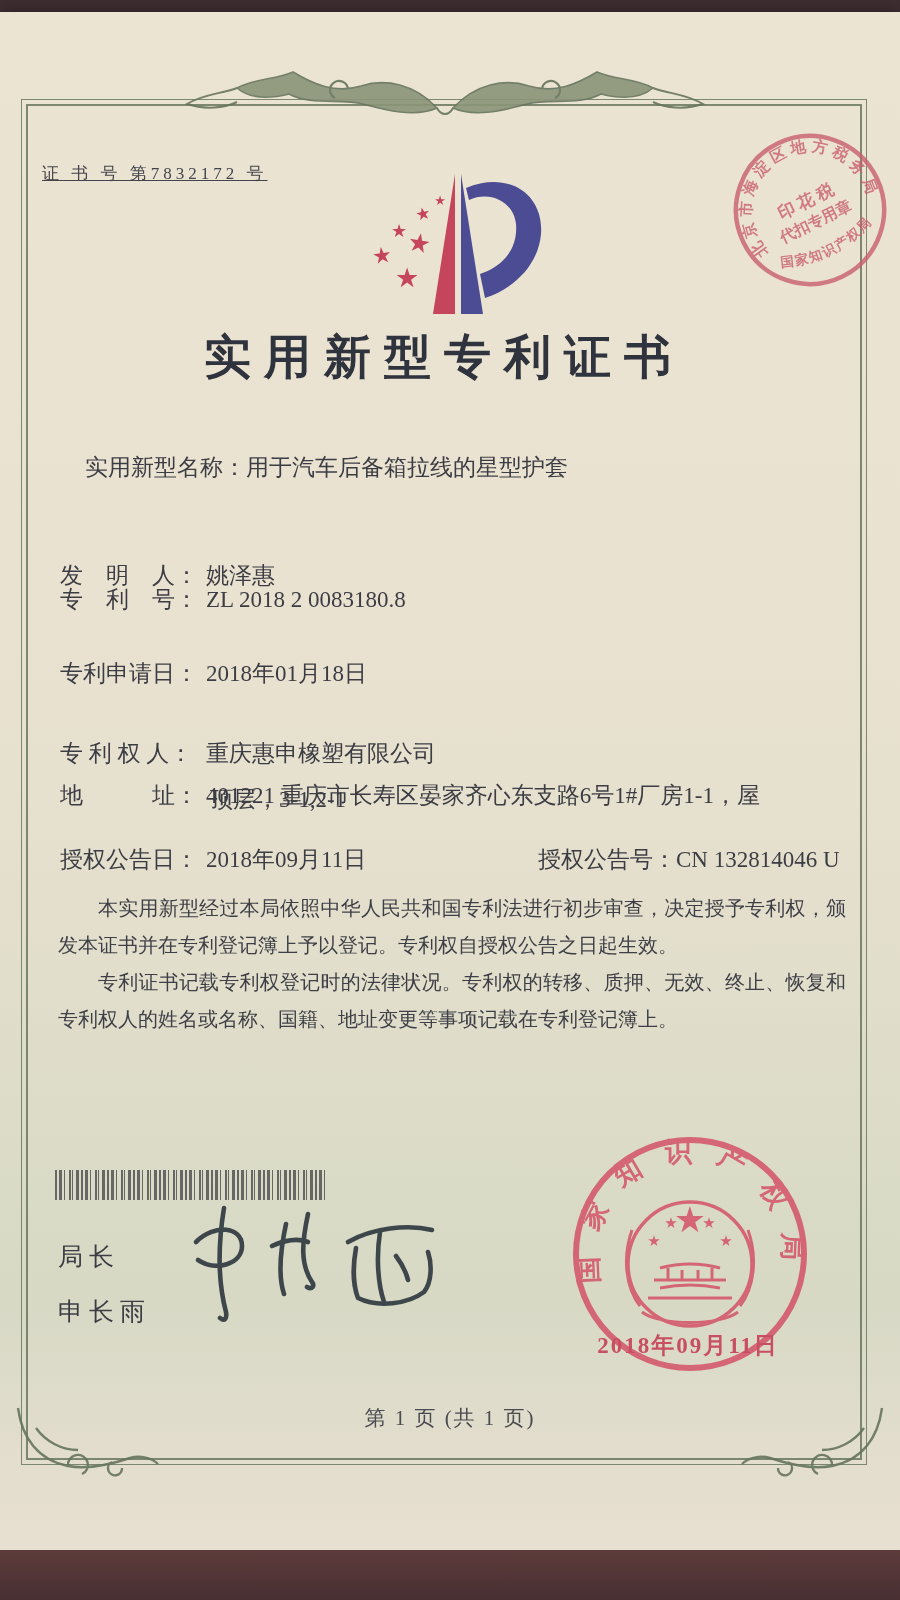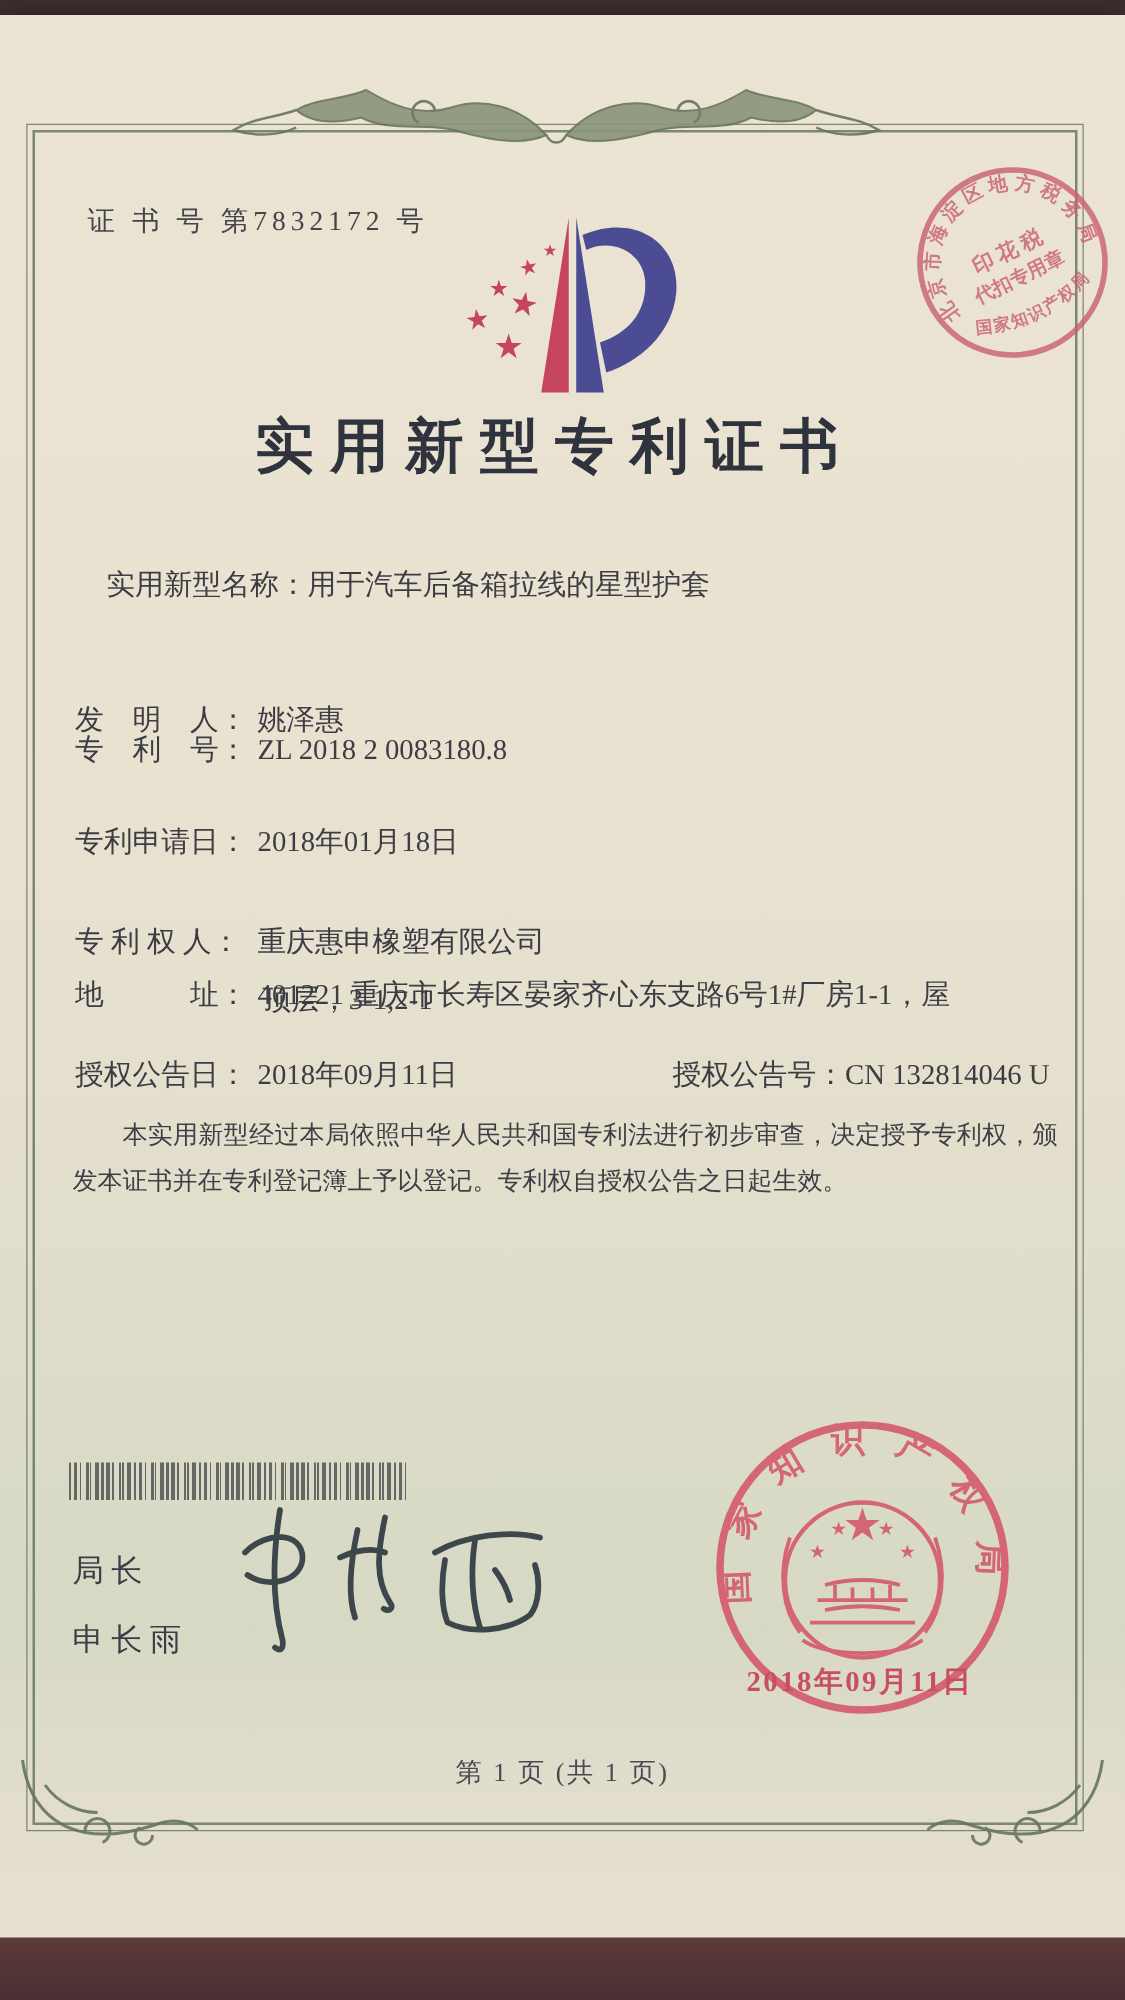--- a/index.html
+++ b/index.html
@@ -16,22 +16,22 @@
     background:linear-gradient(180deg,#ece4d3 0%,#eae2d0 38%,#e4dfcd 58%,#dcdcc8 72%,#d7d9c5 84%,#e2ddcd 93%,#e8e0d1 100%);
     box-shadow:0 0 18px rgba(0,0,0,.35);
   }
   .frame{
     position:absolute;left:26px;top:92px;width:832px;height:1352px;
     border:2.5px solid #69785f;outline:1px solid #69785f;outline-offset:4px;
     opacity:.85;
   }
   .ornament{position:absolute;z-index:2;}
   .cert-number{
-    position:absolute;left:70px;top:150px;font-size:22px;color:#44454b;
-    letter-spacing:4px;z-index:3;
+    position:absolute;left:42px;top:150px;font-size:17px;color:#44454b;
+    letter-spacing:4px;z-index:3;text-decoration:underline;
   }
   .logo{position:absolute;left:348px;top:148px;width:215px;height:172px;z-index:2;}
   .logo .star{position:absolute;color:#c5455c;line-height:1;transform:translate(-50%,-50%);}
   .doc-title{
     position:absolute;left:0;top:314px;width:888px;text-align:center;
     font-size:47px;color:#2f333d;letter-spacing:13px;font-weight:600;z-index:3;
   }
   .fields{position:absolute;left:60px;top:440px;width:800px;z-index:3;}
   .field-row{position:absolute;left:0;font-size:23px;color:#3c3d44;white-space:nowrap;}
   .field-row .lbl{display:inline-block;min-width:146px;}
@@ -143,20 +143,21 @@
     <div class="field-row" style="top:392px;">
       <span class="lbl">授权公告日：</span><span>2018年09月11日</span>
     </div>
     <div class="grant-no">
       <span>授权公告号：</span><span>CN 132814046 U</span>
     </div>
   </div>
 
   <div class="paragraphs">
     <p>本实用新型经过本局依照中华人民共和国专利法进行初步审查，决定授予专利权，颁发本证书并在专利登记簿上予以登记。专利权自授权公告之日起生效。</p>
+    <p>专利证书记载专利权登记时的法律状况。专利权的转移、质押、无效、终止、恢复和专利权人的姓名或名称、国籍、地址变更等事项记载在专利登记簿上。</p>
   </div>
 
   <div class="barcode"></div>
 
   <div class="signatory">
     <div class="line">局长</div>
     <div class="line">申长雨</div>
   </div>
 
   <svg class="signature-svg" width="310" height="150" viewBox="0 0 310 150">

